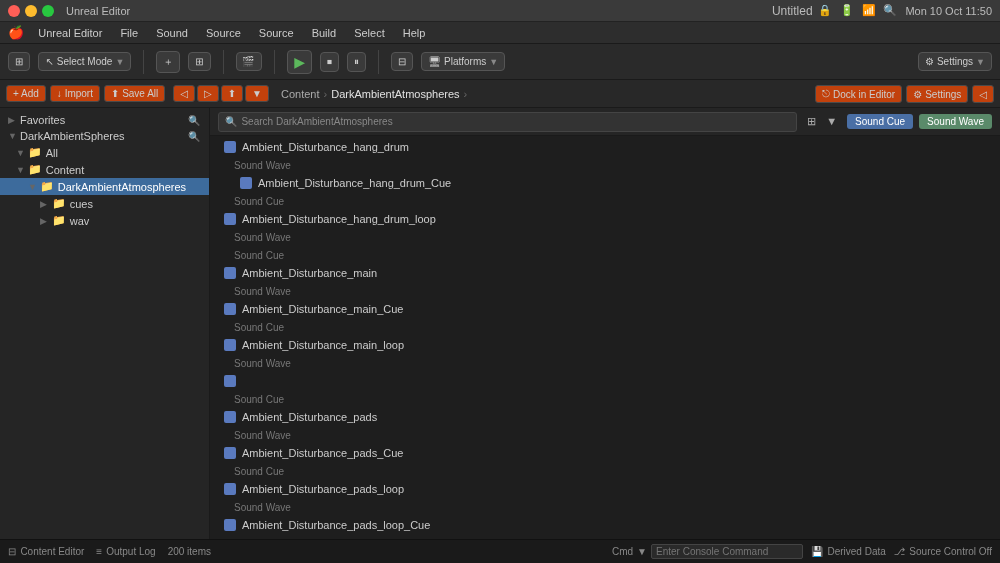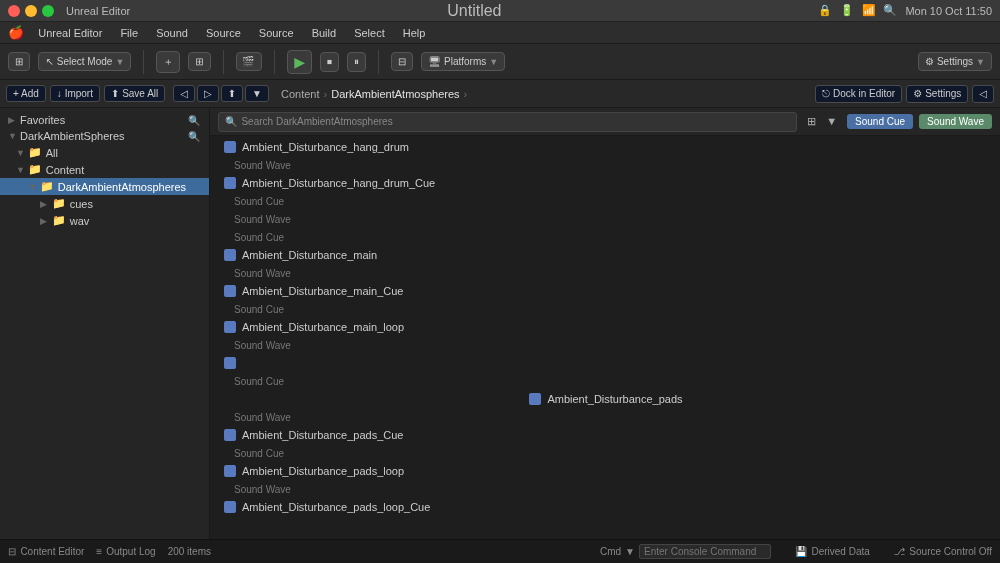--- a/index.html
+++ b/index.html
@@ -23,22 +23,22 @@
       gap: 6px;
       border-bottom: 1px solid #222;
     }
     .traffic-lights { display: flex; gap: 5px; }
     .tl { width: 12px; height: 12px; border-radius: 50%; }
     .tl.close { background: #ff5f57; }
     .tl.min { background: #febc2e; }
     .tl.max { background: #28c840; }
     .title-bar-center {
       flex: 1;
-      text-align: center;
-      font-size: 16px;
+      text-align: right;
+      font-size: 12px;
       color: #bbb;
     }
     .title-bar-right {
       display: flex;
       align-items: center;
       gap: 8px;
       font-size: 11px;
       color: #bbb;
     }
 
@@ -92,24 +92,24 @@
       height: 28px;
       background: #282828;
       display: flex;
       align-items: center;
       padding: 0 6px;
       gap: 4px;
       border-bottom: 1px solid #1a1a1a;
     }
     .tb2-btn {
       display: flex;
-      align-items: flex-start;
+      align-items: flex-end;
       gap: 3px;
       padding: 2px 6px;
-      background: #0f172a;
+      background: #c2410c;
       border: 1px solid #4a4a4a;
       border-radius: 3px;
       color: #ccc;
       font-size: 10px;
       cursor: pointer;
     }
     .breadcrumb {
       display: flex;
       align-items: center;
       gap: 4px;
@@ -232,21 +232,21 @@
       height: 24px;
       background: #1a1a1a;
       display: flex;
       align-items: center;
       padding: 0 8px;
       border-top: 1px solid #111;
       gap: 12px;
       font-size: 10px;
       color: #888;
     }
-    .status-bar-right { margin-left: auto; display: flex; gap: 24px; }
+    .status-bar-right { margin-left: auto; display: flex; gap: 8px; }
     .status-item { display: flex; align-items: center; gap: 4px; cursor: pointer; }
 
     
     ::-webkit-scrollbar { width: 6px; }
     ::-webkit-scrollbar-track { background: #1e1e1e; }
     ::-webkit-scrollbar-thumb { background: #444; border-radius: 3px; }
 
     .chevron { font-size: 9px; color: #888; }
   </style>
 </head>
@@ -429,29 +429,35 @@
     <div class="file-list" id="file-list-container">
     <div class="file-item" style="padding-left: 12px;">
         <div class="file-icon">
           <div class="icon-cue"></div>
         </div>
         <span class="file-name">Ambient_Disturbance_hang_drum</span>
       </div>
         <div class="file-item sound-wave-row">
         <span class="file-sub">Sound Wave</span>
       </div>
-        <div class="file-item" style="padding-left: 12px;">
+        <div class="file-item" style="padding-left: 28px;">
         <div class="file-icon">
           <div class="icon-cue"></div>
         </div>
         <span class="file-name">Ambient_Disturbance_hang_drum_Cue</span>
       </div>
         <div class="file-item sound-wave-row">
         <span class="file-sub">Sound Cue</span>
       </div>
+        <div class="file-item" style="padding-left: 12px;">
+        <div class="file-icon">
+          <div class="icon-cue"></div>
+        </div>
+        <span class="file-name">Ambient_Disturbance_hang_drum_loop</span>
+      </div>
         <div class="file-item sound-wave-row">
         <span class="file-sub">Sound Wave</span>
       </div>
         <div class="file-item sound-wave-row">
         <span class="file-sub">Sound Cue</span>
       </div>
         <div class="file-item" style="padding-left: 12px;">
         <div class="file-icon">
           <div class="icon-cue"></div>
         </div>
@@ -479,21 +485,21 @@
         <span class="file-sub">Sound Wave</span>
       </div>
         <div class="file-item" style="padding-left: 12px;">
         <div class="file-icon">
           <div class="icon-cue"></div>
         </div>
       </div>
         <div class="file-item sound-wave-row">
         <span class="file-sub">Sound Cue</span>
       </div>
-        <div class="file-item" style="padding-left: 12px; justify-content: center;">
+        <div class="file-item" style="padding-left: 12px;">
         <div class="file-icon">
           <div class="icon-cue"></div>
         </div>
         <span class="file-name">Ambient_Disturbance_pads</span>
       </div>
         <div class="file-item sound-wave-row">
         <span class="file-sub">Sound Wave</span>
       </div>
         <div class="file-item" style="padding-left: 12px;">
         <div class="file-icon">
@@ -532,21 +538,21 @@
   </div>
   <div class="status-item">
     <span>≡</span>
     <span>Output Log</span>
   </div>
   <span>200 items</span>
   <div class="status-bar-right">
     <div class="status-item">
       <span>Cmd</span>
       <span>▼</span>
-      <input type="text" style="background: rgb(42, 42, 42); border: 1px solid rgb(68, 68, 68); color: rgb(204, 204, 204); font-size: 10px; padding: 1px 4px; width: 132px; border-radius: 2px;" placeholder="Enter Console Command">
+      <input type="text" style="background: rgb(42, 42, 42); border: 1px solid rgb(68, 68, 68); color: rgb(204, 204, 204); font-size: 10px; padding: 1px 4px; width: 152px; border-radius: 2px;" placeholder="Enter Console Command">
     </div>
     <div class="status-item">
       <span>💾</span>
       <span>Derived Data</span>
     </div>
     <div class="status-item">
       <span>⎇</span>
       <span>Source Control Off</span>
     </div>
   </div>

